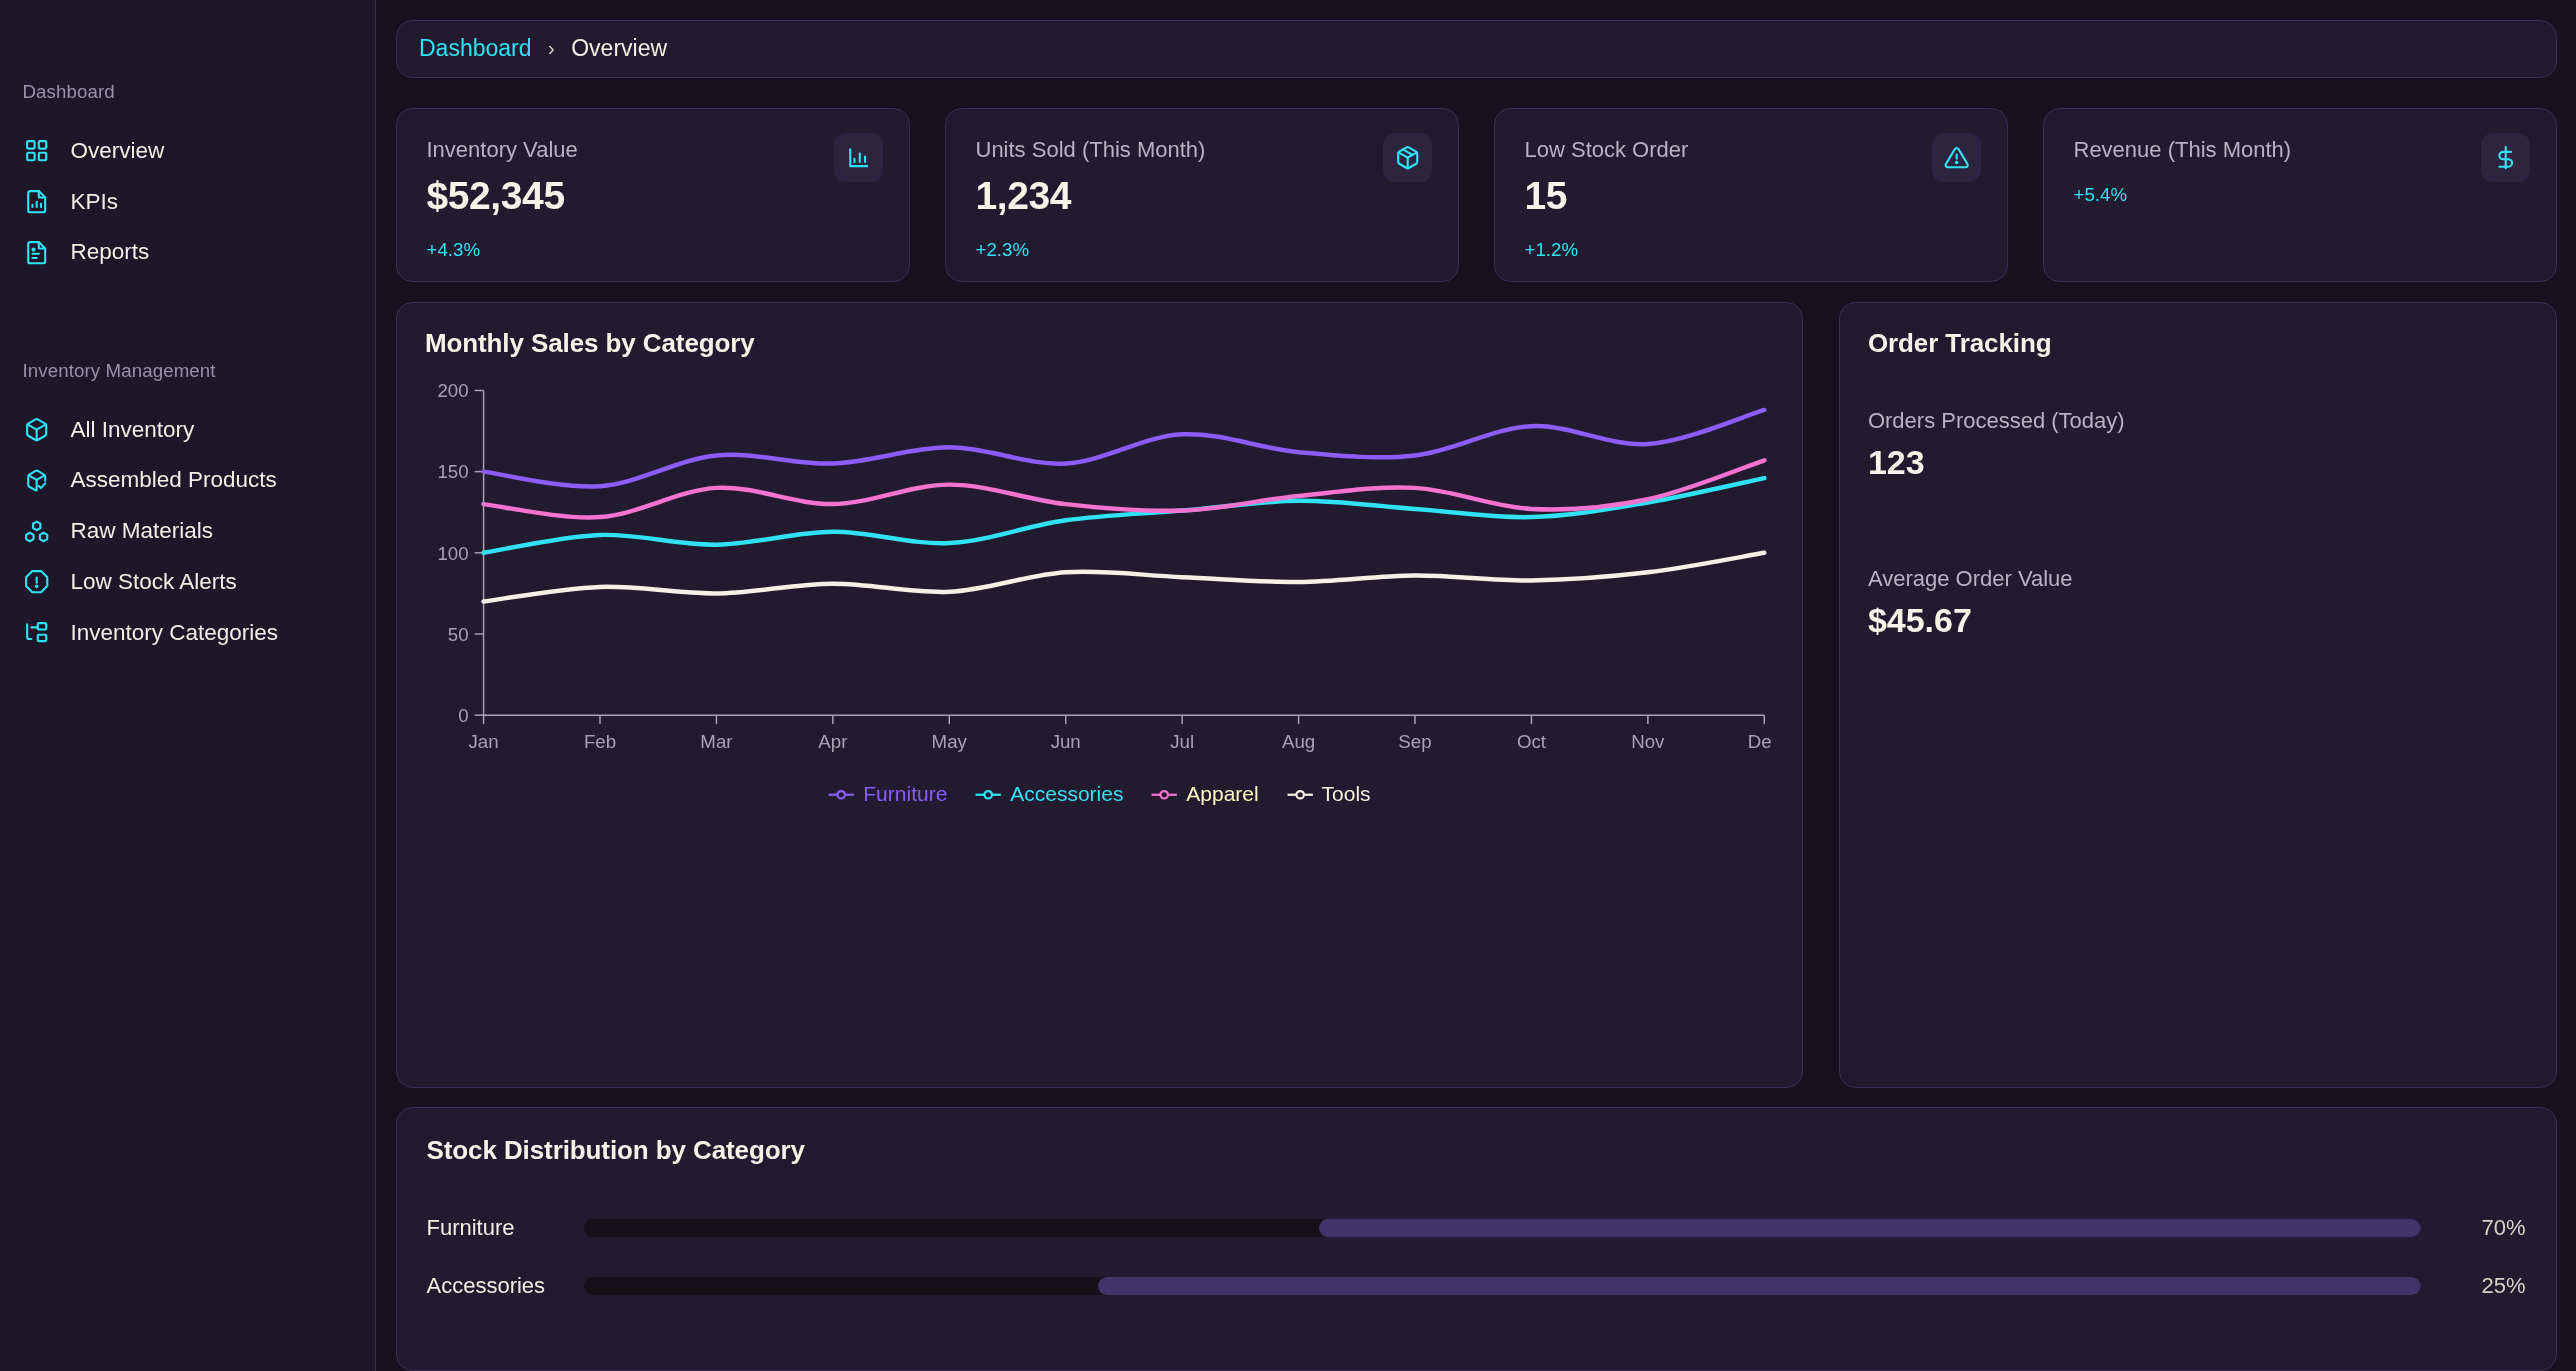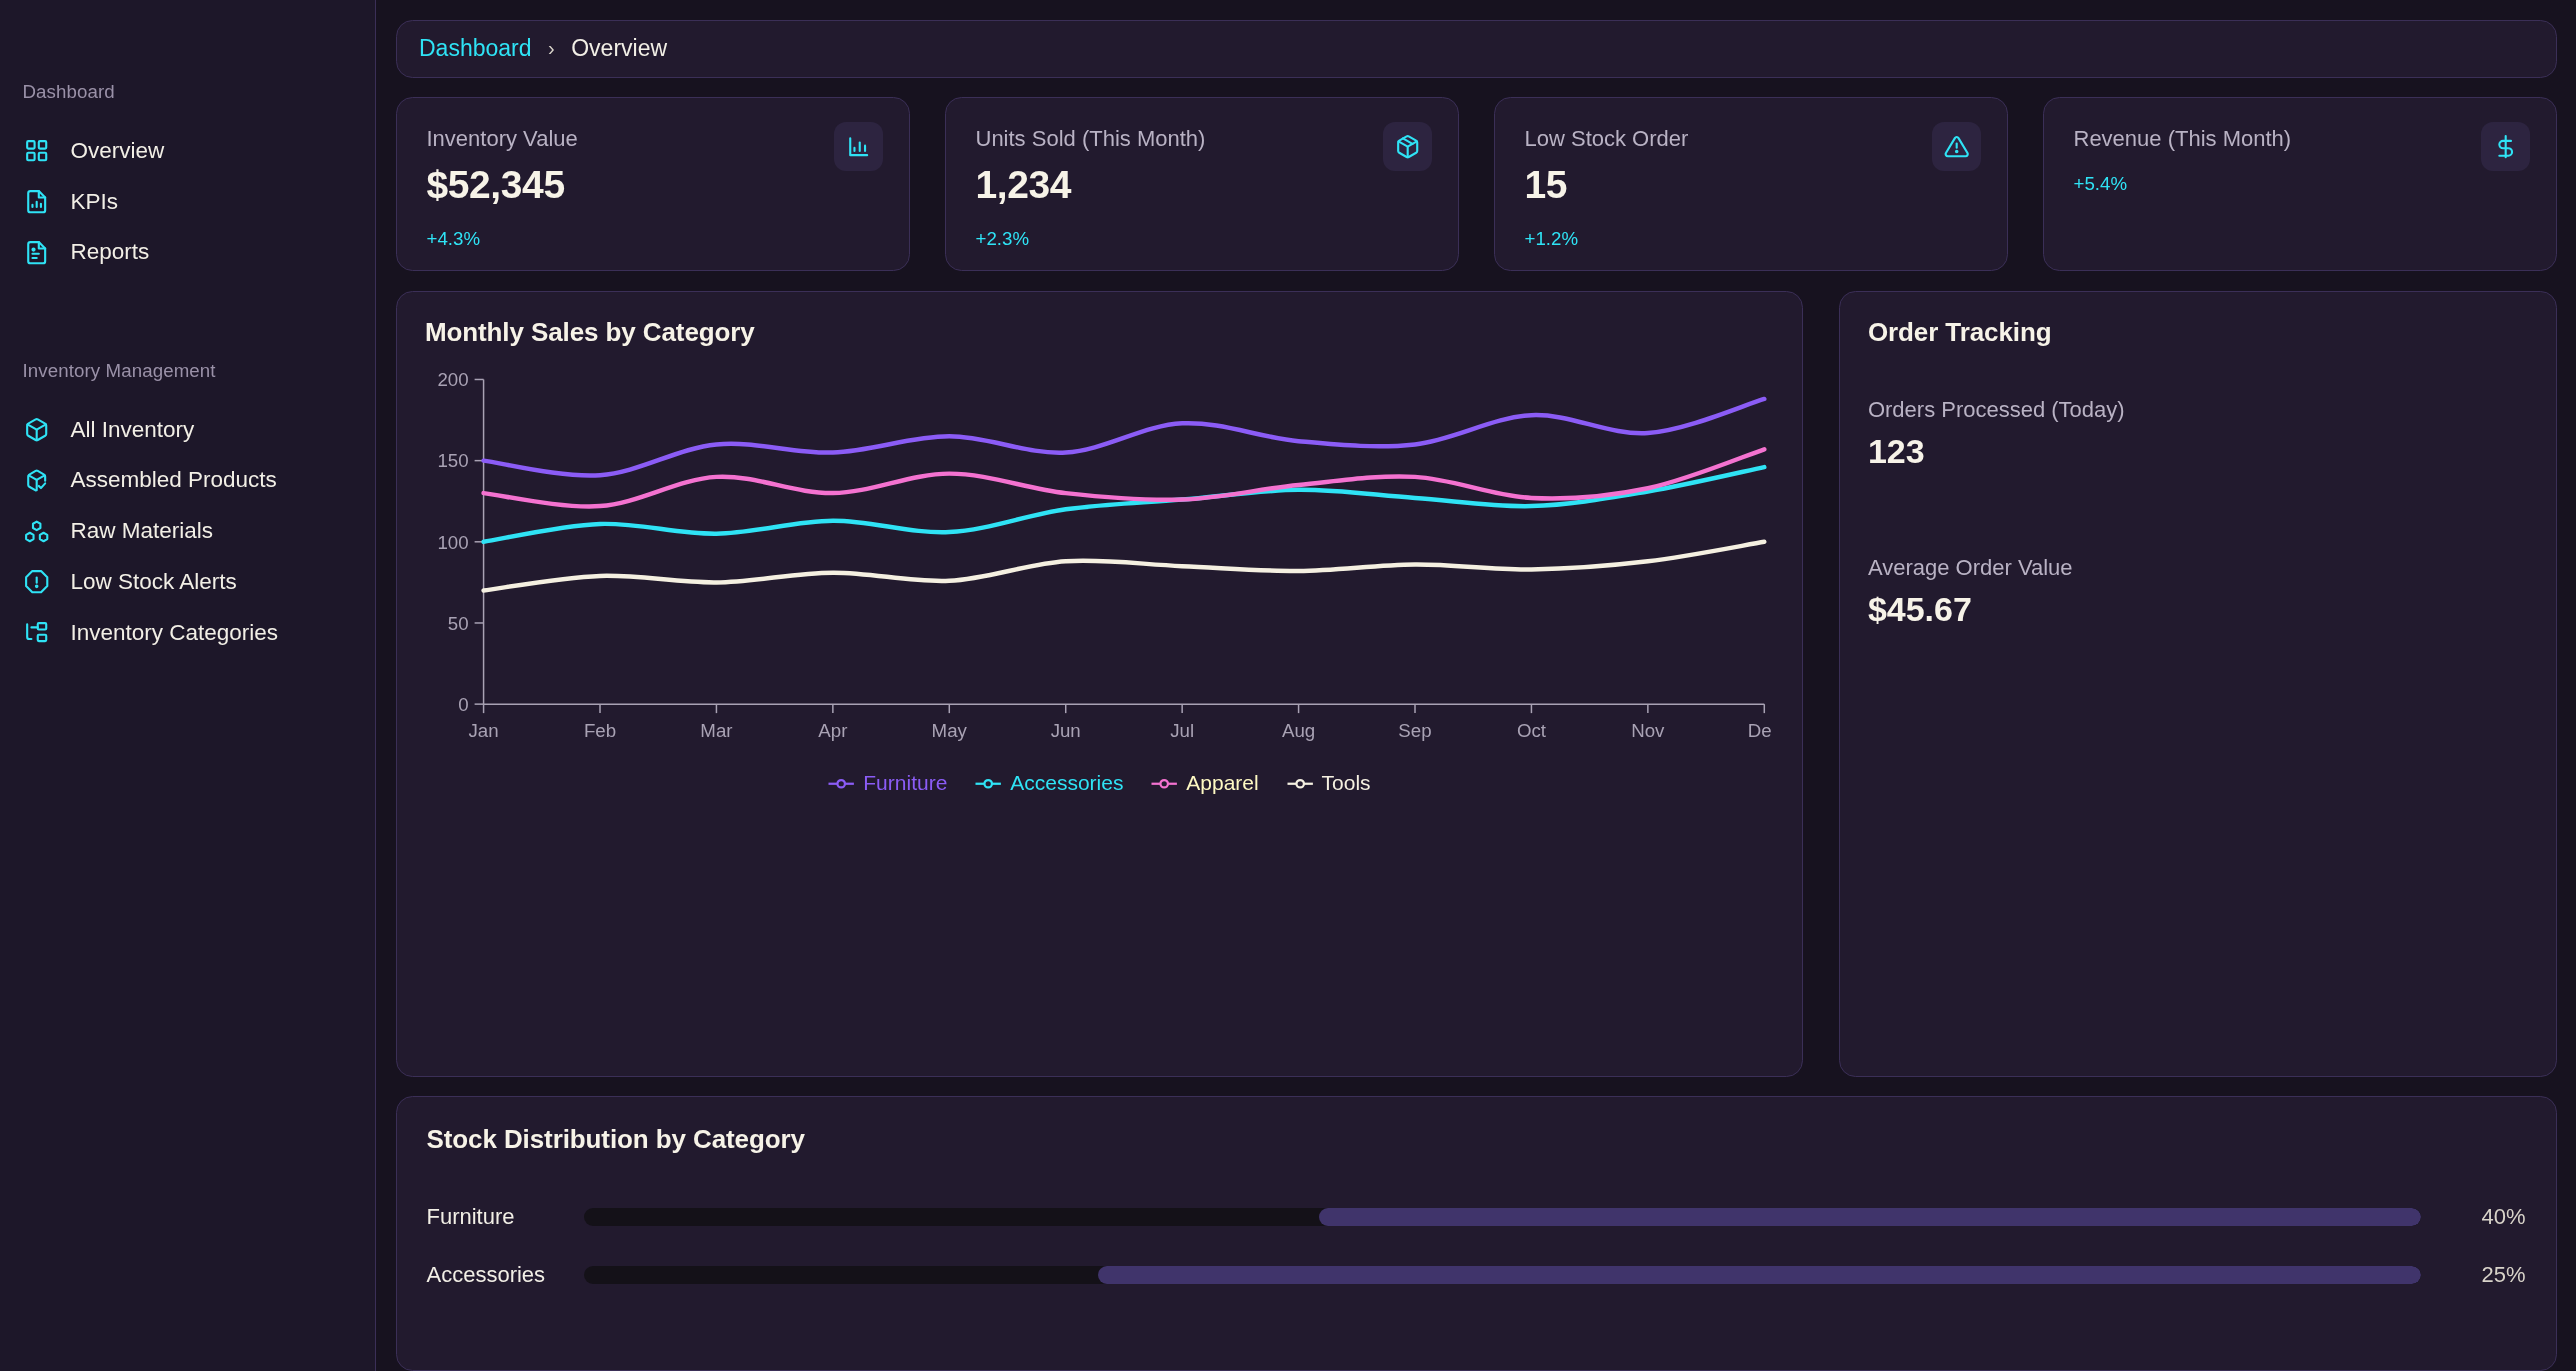--- a/index.html
+++ b/index.html
@@ -54,21 +54,21 @@
   
   .breadcrumb {
     height: 58px; display: flex; align-items: center; gap: 16.5px;
     padding: 0 22.5px;
   }
   .crumb-link { color: #2fe3f5; font-size: 23px; cursor: pointer; }
   .crumb-sep { color: #d8d3c9; font-size: 20px; }
   .crumb-cur { color: #f2efe6; font-size: 23px; }
 
   
-  .kpi-row { display: flex; gap: 35px; height: 174px; flex: 0 0 174px; }
+  .kpi-row { display: flex; gap: 35px; height: 174px; flex: 0 0 174px; margin-top: 11px; }
   .kpi { flex: 1; position: relative; padding: 28.4px 30px; }
   .kpi-label { font-size: 22px; color: #b9b2c4; }
   .kpi-value {
     font-size: 39px; font-weight: bold; color: #f7f3e8;
     margin-top: 10.5px; letter-spacing: -0.4px;
   }
   .kpi-delta { font-size: 18.7px; color: #2fe3f5; margin-top: 21px; }
   .kpi-ico {
     position: absolute; top: 24px; right: 25.4px;
     width: 49px; height: 49px; border-radius: 12px;
@@ -406,21 +406,21 @@
     </div>
 
     <section class="card dist-card">
       <div class="panel-title">Stock Distribution by Category</div>
       <div class="dist-rows" id="dist-rows">
           <div class="dist-row">
             <div class="dist-name">Furniture</div>
             <div class="dist-track" style="background: rgb(20, 17, 24);">
               <div class="dist-fill" style="width: 60%; background: rgb(64, 52, 107);"></div>
             </div>
-            <div class="dist-pct">40%</div>
+            <div class="dist-pct">70%</div>
           </div>
           <div class="dist-row">
             <div class="dist-name">Accessories</div>
             <div class="dist-track" style="background: rgb(20, 17, 24);">
               <div class="dist-fill" style="width: 72%; background: rgb(64, 52, 107);"></div>
             </div>
             <div class="dist-pct">25%</div>
           </div>
         </div>
     </section>

